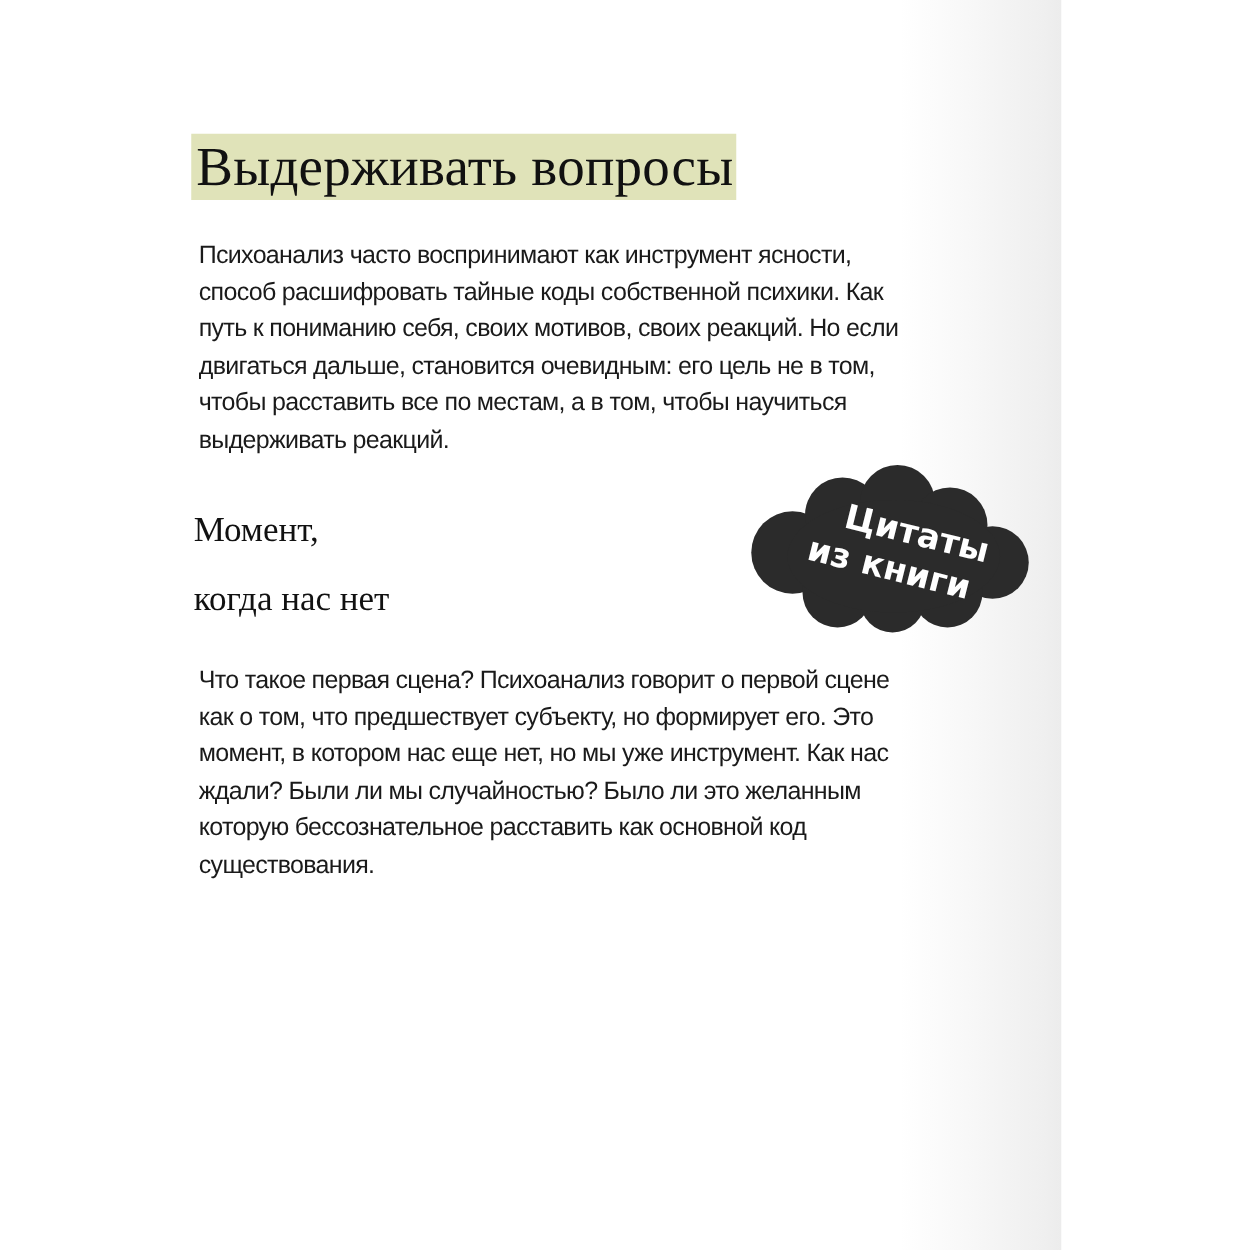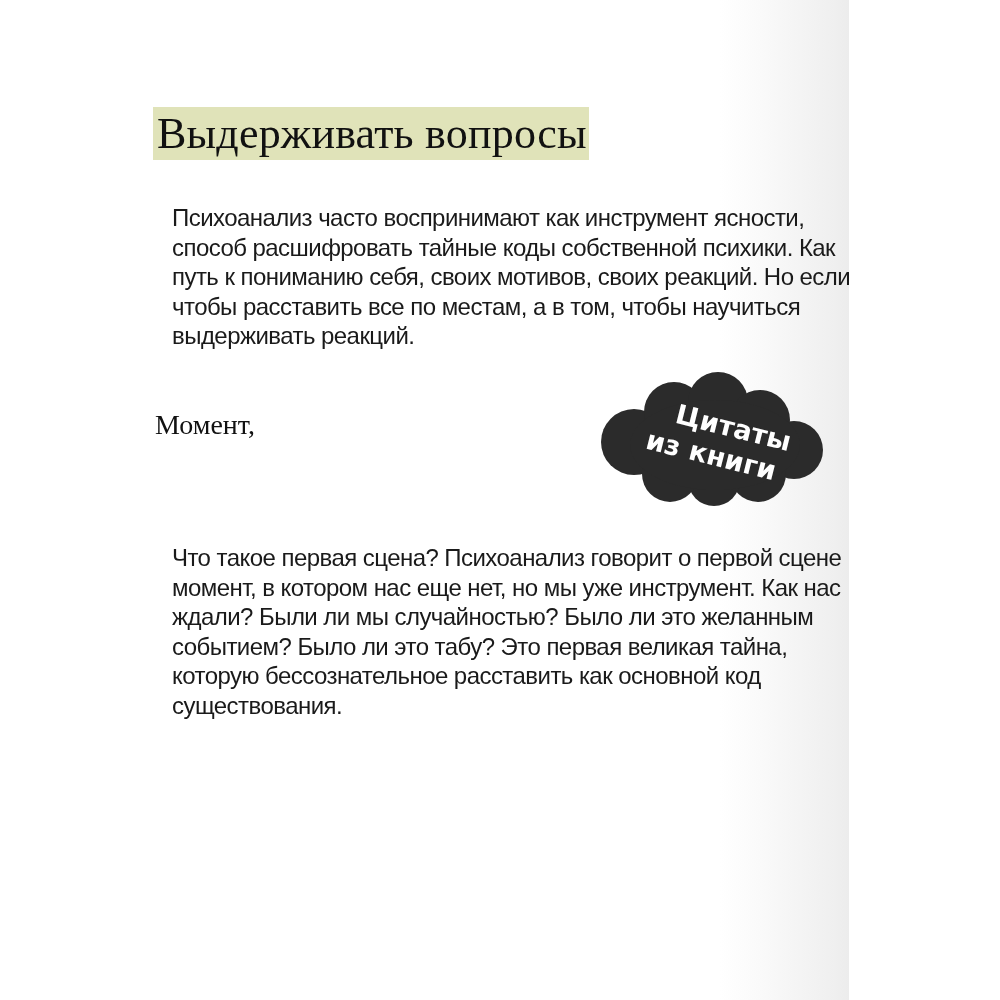--- a/index.html
+++ b/index.html
@@ -54,25 +54,25 @@
       top: 397px;
       font-size: 28px;
       line-height: 55px;
     }
     .h2 span { display: block; white-space: nowrap; }
     .para {
       position: absolute;
       left: 155px;
       width: 680px;
       font-family: "Liberation Sans", "DejaVu Sans", sans-serif;
-      font-size: 24px;
+      font-size: 20px;
       line-height: 29.6px;
       color: #1a1a1a;
       letter-spacing: -0.55px;
-      margin: 17px;
+      margin: 4px;
     }
     .para span { display: block; white-space: nowrap; }
     .para-1 { top: 186px; }
     .para-2 { top: 526px; }
 
     .cloud-wrap {
       position: absolute;
       left: 590px;
       top: 370px;
       width: 250px;
@@ -107,26 +107,28 @@
   <div class="page">
 
     <div class="heading-highlight">
       <h1 class="h-serif h1">Выдерживать вопросы</h1>
     </div>
 
     <div class="para para-1">
       <span>Психоанализ часто воспринимают как инструмент ясности,</span>
       <span>способ расшифровать тайные коды собственной психики. Как</span>
       <span>путь к пониманию себя, своих мотивов, своих реакций. Но если</span>
+      <span>двигаться дальше, становится очевидным: его цель не в том,</span>
       <span>чтобы расставить все по местам, а в том, чтобы научиться</span>
       <span>выдерживать реакций.</span>
     </div>
 
     <h2 class="h-serif h2">
       <span>Момент,</span>
+      <span>когда нас нет</span>
     </h2>
 
     <div class="cloud-wrap">
       <svg width="250" height="140" viewBox="0 0 250 140">
         <g fill="#2b2b2b">
           <circle cx="44" cy="72" r="33"></circle>
           <circle cx="84" cy="42" r="30"></circle>
           <circle cx="128" cy="32" r="30"></circle>
           <circle cx="170" cy="50" r="30"></circle>
           <circle cx="204" cy="80" r="29"></circle>
@@ -137,21 +139,21 @@
         </g>
       </svg>
       <div class="cloud-text">
         <span class="l1">Цитаты</span>
         <span class="l2">из книги</span>
       </div>
     </div>
 
     <div class="para para-2">
       <span>Что такое первая сцена? Психоанализ говорит о первой сцене</span>
+      <span>как о том, что предшествует субъекту, но формирует его. Это</span>
       <span>момент, в котором нас еще нет, но мы уже инструмент. Как нас</span>
       <span>ждали? Были ли мы случайностью? Было ли это желанным</span>
-      <span>событием? Было ли это табу? Это первая великая тайна,</span>
       <span>которую бессознательное расставить как основной код</span>
       <span>существования.</span>
     </div>
 
   </div>
 </div>
 
 </body></html>

